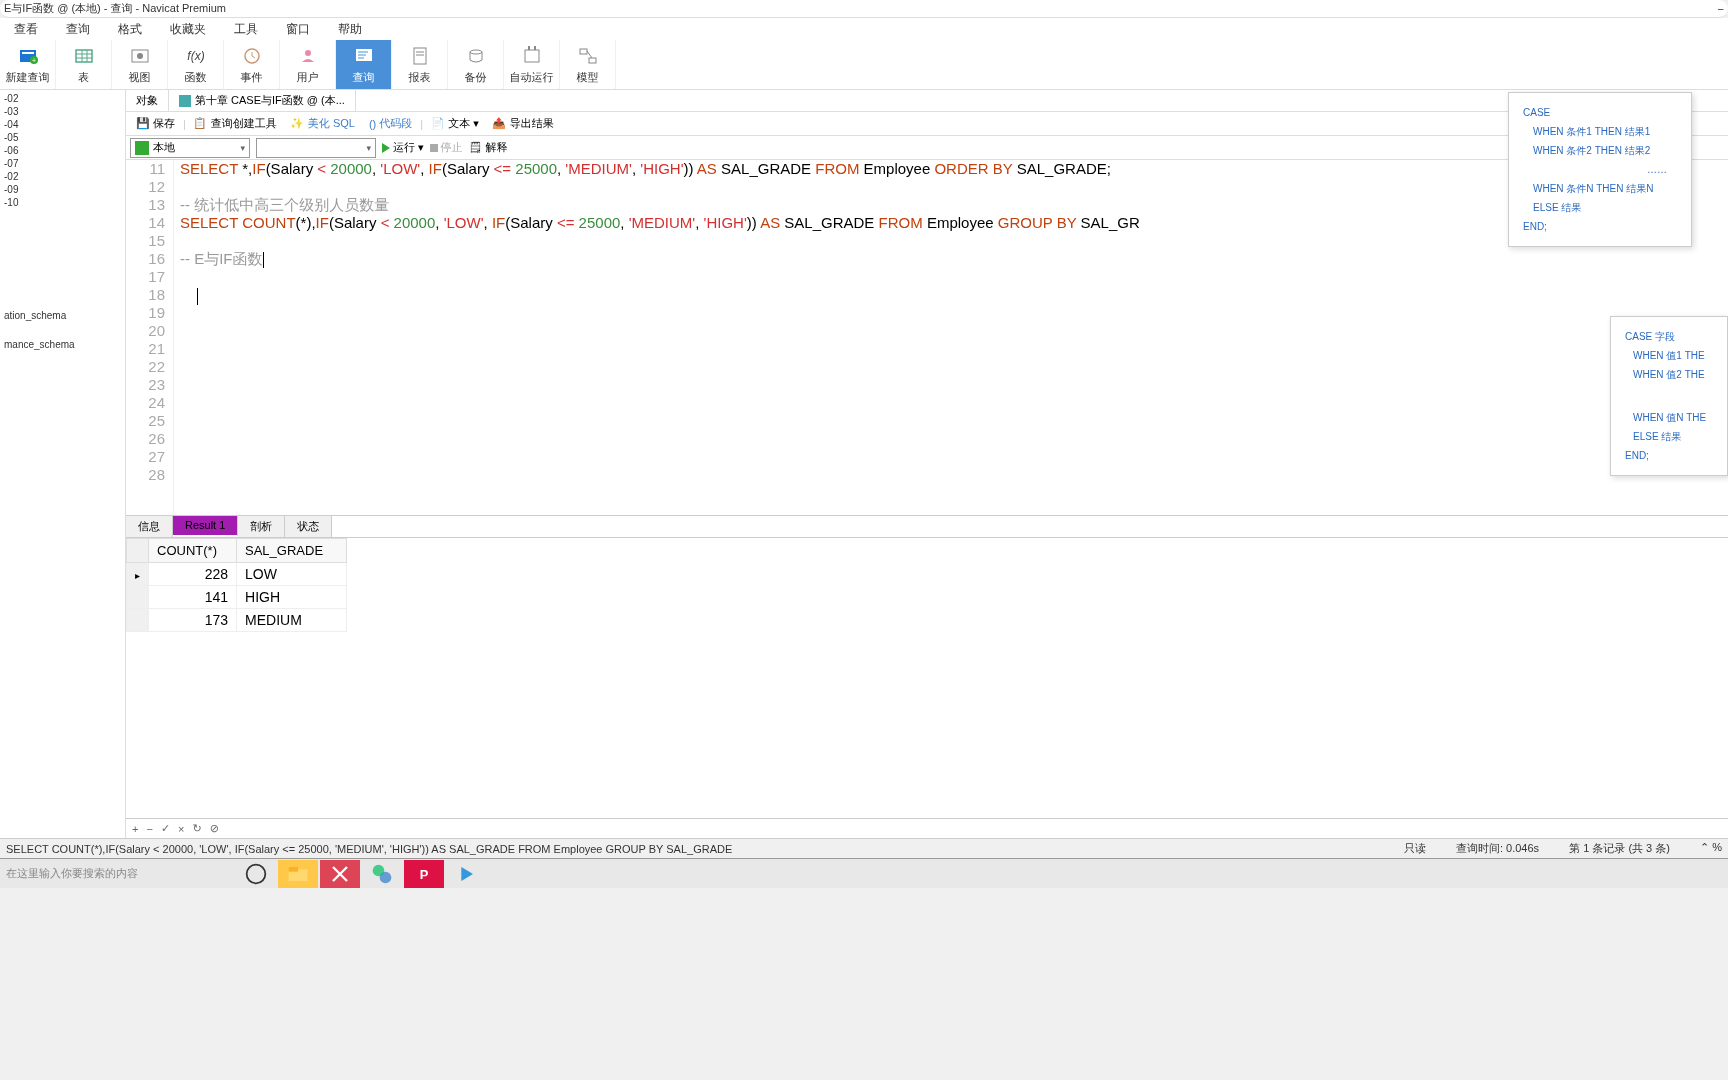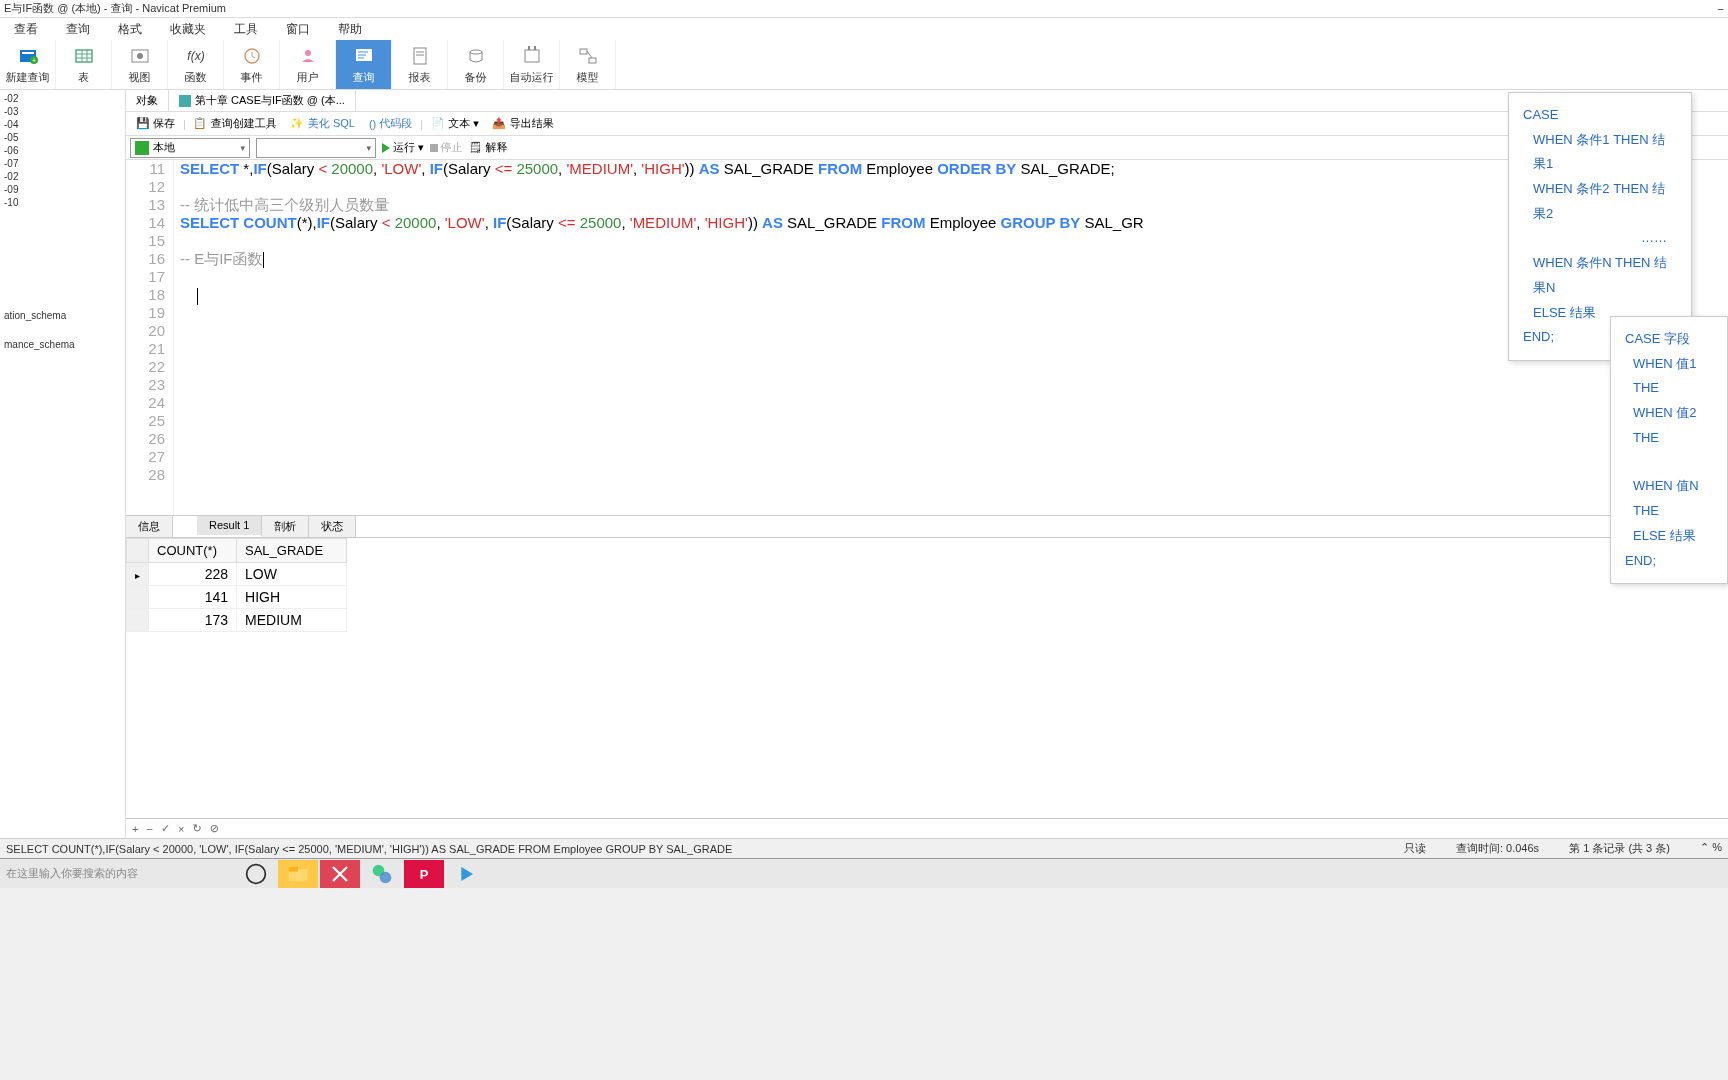--- a/index.html
+++ b/index.html
@@ -1,18 +1,18 @@
 <!DOCTYPE html>
 <html><head>
 <meta charset="utf-8">
 <style>
 * { margin: 0; padding: 0; box-sizing: border-box; font-family: "Microsoft YaHei", sans-serif; }
 body { width: 1728px; height: 1080px; background: #f0f0f0; overflow: hidden; position: relative; }
 
-.title-bar { height: 18px; background: #fff; border-bottom: 1px solid #ddd; padding: 2px 4px; font-size: 11px; color: #333; display: flex; justify-content: space-between; align-items: center; }
+.title-bar { height: 18px; background: #fff; border-bottom: 1px solid #ddd; padding: 2px 4px; font-size: 11px; color: #333; display: flex; justify-content: space-between; align-items: center; border-radius: 9px; }
 .title-bar .right-controls { display: flex; gap: 12px; }
 
 .menu-bar { height: 22px; background: #fff; display: flex; font-size: 12px; color: #333; }
 .menu-bar .menu-item { padding: 3px 14px; cursor: pointer; }
 
 .toolbar { height: 50px; background: #fff; display: flex; border-bottom: 1px solid #ddd; }
 .toolbar .tool-item { width: 56px; display: flex; flex-direction: column; align-items: center; justify-content: center; font-size: 11px; color: #333; cursor: pointer; border-right: 1px solid #f0f0f0; }
 .toolbar .tool-item.active { background: #4a90d9; color: #fff; }
 .toolbar .tool-icon { width: 28px; height: 24px; margin-bottom: 2px; display: flex; align-items: center; justify-content: center; }
 
@@ -38,32 +38,32 @@
 .run-bar .combo .arrow { margin-left: auto; font-size: 9px; color: #666; }
 .green-icon { width: 14px; height: 14px; background: #3a3; display: inline-block; }
 .run-btn { display: flex; align-items: center; gap: 3px; cursor: pointer; }
 .play-icon { width: 0; height: 0; border-left: 8px solid #3a3; border-top: 5px solid transparent; border-bottom: 5px solid transparent; }
 
 .editor { flex: 1; display: flex; font-family: Consolas, monospace; font-size: 15px; position: relative; background: #fff; }
 .gutter { width: 48px; background: #fff; text-align: right; padding-right: 8px; color: #aaa; border-right: 1px solid #eee; }
 .gutter .ln { height: 18px; line-height: 18px; }
 .code { flex: 1; padding-left: 6px; }
 .code .line { height: 18px; line-height: 18px; white-space: pre; }
-.kw { color: #3b82f6; font-weight: bold; text-align: center; }
+.kw { color: #c2410c; font-weight: normal; text-align: center; }
 .str { color: #d32f2f; }
 .num { color: #388e3c; }
 .com { color: #999; text-align: center; }
 .op { color: #d32f2f; }
 .cursor-line { position: relative; }
 .text-cursor { display: inline-block; width: 1px; height: 16px; background: #000; vertical-align: middle; }
 
 .results-area { background: #fff; border-top: 1px solid #ccc; }
 .result-tabs { height: 22px; display: flex; font-size: 11px; border-bottom: 1px solid #ccc; }
 .result-tabs .rtab { padding: 3px 12px; border-right: 1px solid #ccc; cursor: pointer; }
-.result-tabs .rtab.active { background: #e5e5e5; border-bottom: 2px solid #fff; margin-left: 24px; }
+.result-tabs .rtab.active { background: #a21caf; border-bottom: 2px solid #fff; }
 .result-tabs .rtab.inactive { background: #f0f0f0; }
 
 .result-grid { font-size: 14px; }
 .result-grid table { border-collapse: collapse; }
 .result-grid th { text-align: left; padding: 4px 8px; border: 1px solid #ddd; font-weight: normal; background: #f8f8f8; font-size: 13px; }
 .result-grid td { padding: 3px 8px; border: 1px solid #eee; }
 .result-grid .col-count { text-align: right; width: 88px; }
 .result-grid .row-marker { width: 12px; background: #f0f0f0; }
 .result-grid .row-marker.active::before { content: "▸"; font-size: 10px; }
 
@@ -71,21 +71,21 @@
 
 .status-bar { height: 20px; background: #f0f0f0; border-top: 1px solid #ccc; display: flex; align-items: center; font-size: 11px; padding: 0 6px; color: #333; }
 .status-bar .right { margin-left: auto; display: flex; gap: 30px; }
 
 .taskbar { height: 30px; background: #e8e8e8; display: flex; align-items: center; font-size: 11px; border-top: 1px solid #999; }
 .taskbar .search { flex: 0 0 230px; padding: 0 6px; color: #888; }
 .taskbar .apps { margin-left: 6px; display: flex; gap: 2px; }
 .taskbar .app { width: 40px; height: 28px; display: flex; align-items: center; justify-content: center; }
 .taskbar .sys { margin-left: auto; display: flex; align-items: center; gap: 8px; padding-right: 6px; font-size: 10px; color: #333; }
 
-.popup { position: absolute; background: #fff; border: 1px solid #ccc; box-shadow: 2px 2px 6px rgba(0,0,0,0.15); padding: 10px 14px; font-size: 13px; color: #2969c0; line-height: 1.9; }
+.popup { position: absolute; background: #fff; border: 1px solid #ccc; box-shadow: 2px 2px 6px rgba(0,0,0,0.15); padding: 10px 14px; font-size: 10px; color: #2969c0; line-height: 1.9; }
 .popup1 { top: 92px; right: 36px; width: 184px; }
 .popup2 { top: 316px; right: 0; width: 118px; overflow: hidden; }
 .popup .ellipsis { text-align: right; padding-right: 10px; }
 
 svg { width: 100%; height: 100%; }
 </style>
 </head>
 <body>
 
 <div class="title-bar">

